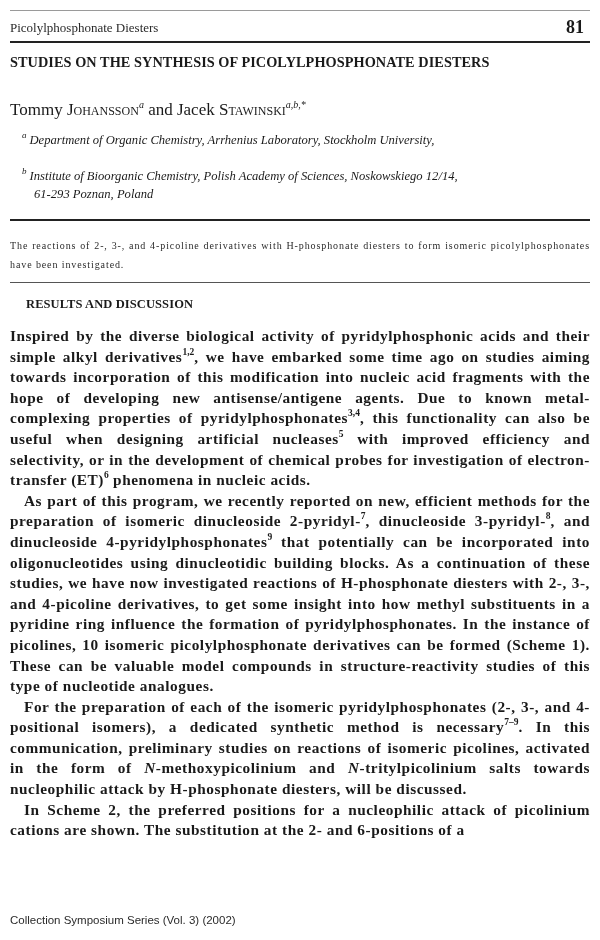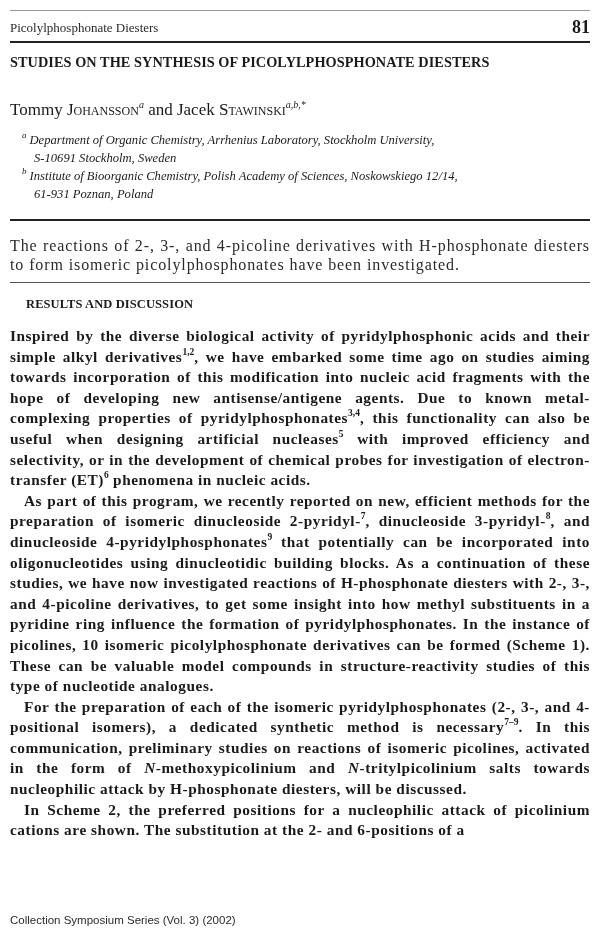--- a/index.html
+++ b/index.html
@@ -6,37 +6,37 @@
     body {
       width: 600px; height: 940px; position: relative; overflow: hidden;
       color: #1a1a1a;
       font-family: "Liberation Serif", "DejaVu Serif", serif;
     }
     .page { position: absolute; left: 10px; top: 0; width: 580px; }
 
     .rule-top { position: absolute; left: 0; top: 10px; width: 580px; height: 0; border-top: 1px solid #9a9a9a; }
     .running-head { position: absolute; left: 0; top: 18px; width: 580px; height: 22px; }
     .running-title { position: absolute; left: 0; top: 2px; font-size: 13px; color: #2a2a2a; }
-    .page-number { position: absolute; right: 0; top: -1px; font-size: 18px; font-weight: bold; }
+    .page-number { position: absolute; right: 6px; top: -1px; font-size: 18px; font-weight: bold; }
     .rule-head { position: absolute; left: 0; top: 41px; width: 580px; height: 0; border-top: 2px solid #222; }
 
     .article-title { position: absolute; left: 0; top: 54px; font-size: 14.3px; font-weight: bold; letter-spacing: 0.05px; white-space: nowrap; }
 
     .authors { position: absolute; left: 0; top: 100px; font-size: 17px; white-space: nowrap; }
     .authors .sc { font-variant: small-caps; }
     .authors sup { font-size: 10px; font-style: italic; vertical-align: 7px; line-height: 0; }
 
     .affil { position: absolute; left: 12px; font-size: 12.6px; font-style: italic; line-height: 18px; white-space: nowrap; }
     .affil sup { font-size: 9px; vertical-align: 6px; line-height: 0; margin-right: 3px; }
     .affil .cont { padding-left: 12px; display: block; }
     .affil-a { top: 131px; }
     .affil-b { top: 167px; }
 
     .rule-abstract-top { position: absolute; left: 0; top: 219px; width: 580px; height: 0; border-top: 2px solid #222; }
-    .abstract { position: absolute; left: 0; top: 236px; width: 580px; font-size: 16px; line-height: 19px; letter-spacing: 0.9px; text-align: justify; color: #2a2a2a; }
+    .abstract { position: absolute; left: 0; top: 236px; width: 580px; font-size: 10px; line-height: 19px; letter-spacing: 0.9px; text-align: justify; color: #2a2a2a; }
     .rule-abstract-bottom { position: absolute; left: 0; top: 282px; width: 580px; height: 0; border-top: 1px solid #555; }
 
     .section-heading { position: absolute; left: 16px; top: 297px; font-size: 12.5px; font-weight: bold; letter-spacing: 0.1px; text-align: center; }
 
     .body-text { position: absolute; left: 0; top: 326px; width: 580px; font-size: 15.3px; line-height: 20.6px; letter-spacing: 0.55px; text-align: justify; font-weight: bold; }
     .body-text p { margin: 0; }
     .body-text p.indent { text-indent: 14px; }
     .body-text sup { font-size: 9.5px; vertical-align: 7px; line-height: 0; letter-spacing: 0; }
     .body-text i { font-style: italic; }
 
@@ -58,25 +58,24 @@
   <div class="authors">
     <span>Tommy</span>
     <span class="sc">Johansson</span><sup>a</sup>
     <span>and</span>
     <span>Jacek</span>
     <span class="sc">Stawinski</span><sup>a,b,*</sup>
   </div>
 
   <div class="affil affil-a">
     <sup>a</sup><span>Department of Organic Chemistry, Arrhenius Laboratory, Stockholm University,</span>
-    <span class="cont">S-10691 Stockholm, Sweden</span>
   </div>
   <div class="affil affil-b">
     <sup>b</sup><span>Institute of Bioorganic Chemistry, Polish Academy of Sciences, Noskowskiego 12/14,</span>
-    <span class="cont">61-931 Poznan, Poland</span>
+    <span class="cont">61-293 Poznan, Poland</span>
   </div>
 
   <div class="rule-abstract-top"></div>
   <div class="abstract">The reactions of 2-, 3-, and 4-picoline derivatives with H-phosphonate diesters to form isomeric picolylphosphonates have been investigated.</div>
   <div class="rule-abstract-bottom"></div>
 
   <div class="section-heading">RESULTS AND DISCUSSION</div>
 
   <div class="body-text" id="body-text">
       <p><span>Inspired by the diverse biological activity of pyridylphosphonic acids and their simple alkyl derivatives</span><sup>1,2</sup><span>, we have embarked some time ago on studies aiming towards incorporation of this modification into nucleic acid fragments with the hope of developing new antisense/antigene agents. Due to known metal-complexing properties of pyridylphosphonates</span><sup>3,4</sup><span>, this functionality can also be useful when designing artificial nucleases</span><sup>5</sup><span> with improved efficiency and selectivity, or in the development of chemical probes for investigation of electron-transfer (ET)</span><sup>6</sup><span> phenomena in nucleic acids.</span></p>

